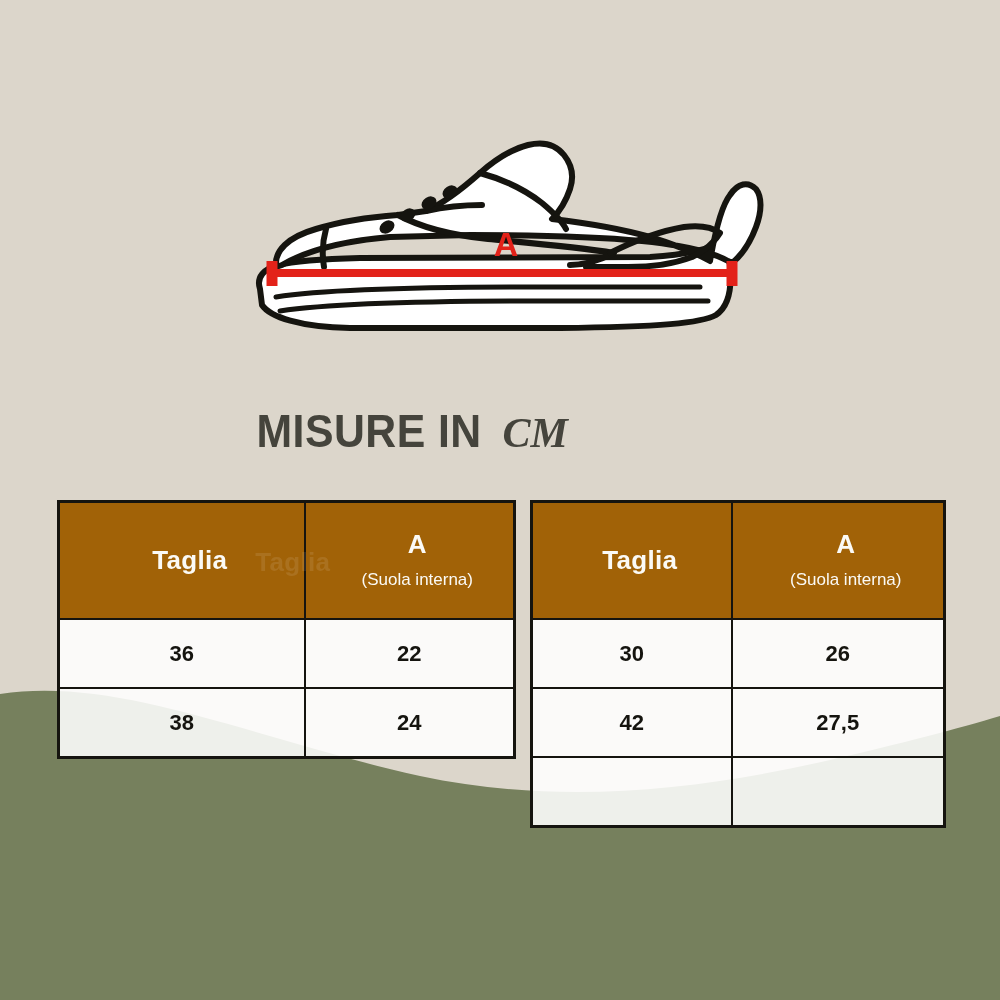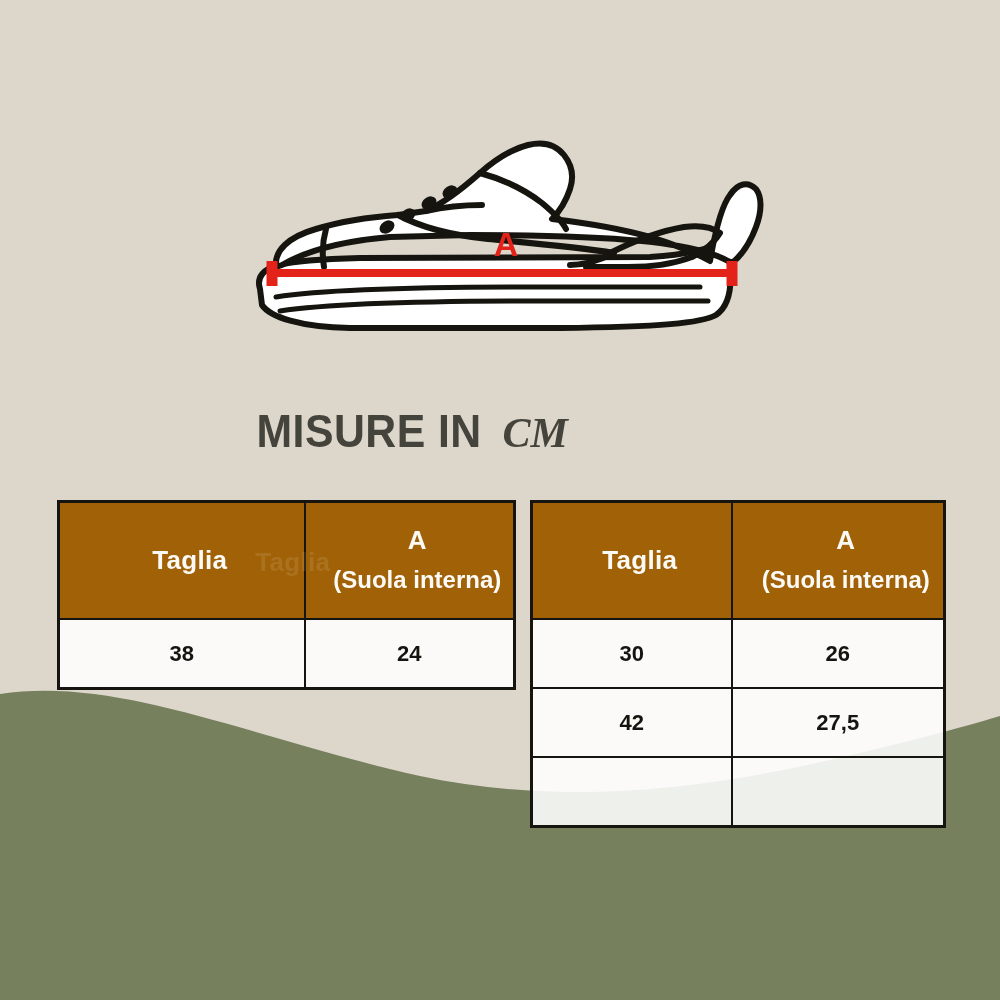--- a/index.html
+++ b/index.html
@@ -97,25 +97,25 @@
     font-weight: bold;
     padding-left: 16px;
   }
   .th-main {
     font-size: 26px;
     letter-spacing: 0.3px;
     display: block;
     line-height: 1.12;
   }
   .th-sub {
-    font-size: 24px;
+    font-size: 17px;
     display: block;
     line-height: 1.25;
     margin-top: 10px;
-    font-weight: bold;
+    font-weight: normal;
   }
   .size-table tbody td {
     background: rgba(255,255,255,0.88);
     height: 67px;
     font-size: 22px;
     font-weight: bold;
     color: #15140f;
   }
   .size-table tbody td.empty-cell { color: transparent; }
 
@@ -217,20 +217,24 @@
           </span>
         </th>
         <th>
           <span class="th-main">A</span>
           <span class="th-sub">(Suola interna)</span>
         </th>
       </tr>
     </thead>
     <tbody>
       <tr>
+        <td>36</td>
+        <td>22</td>
+      </tr>
+      <tr>
         <td>38</td>
         <td>24</td>
       </tr>
     </tbody>
   </table>
 
   <table class="size-table" id="table-right">
     <colgroup>
         <col style="width:200px">
         <col style="width:213px">

